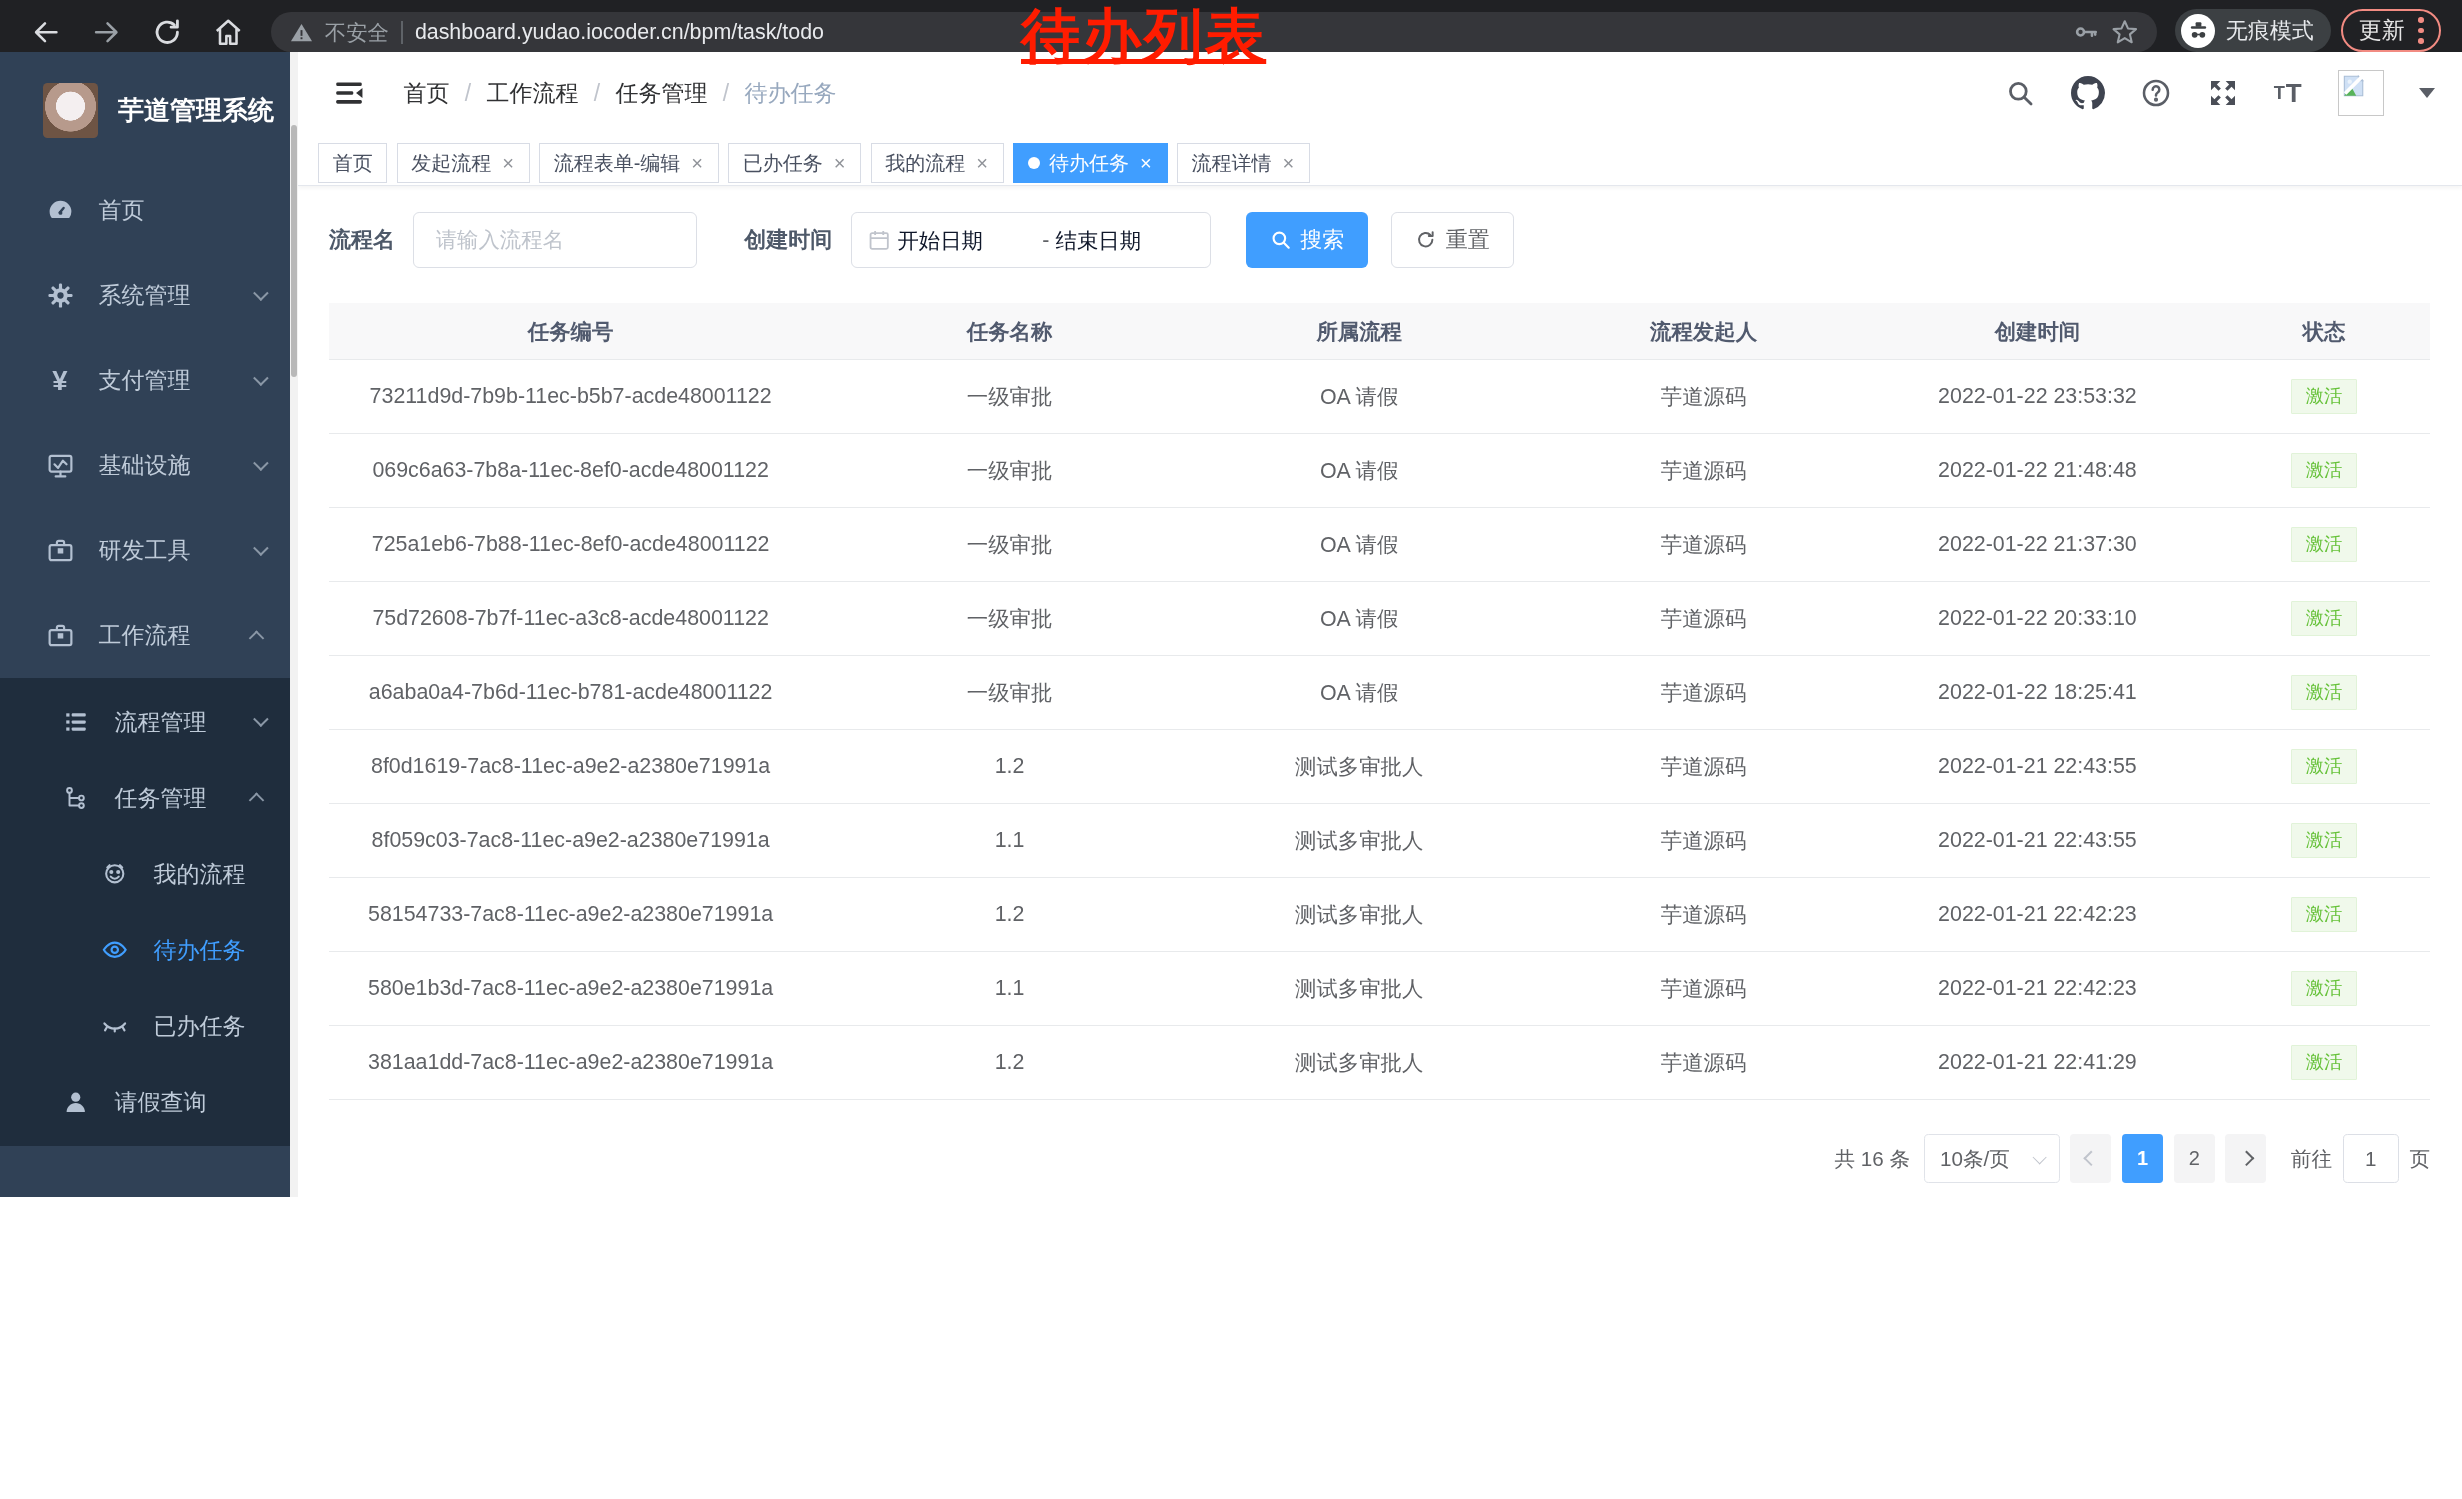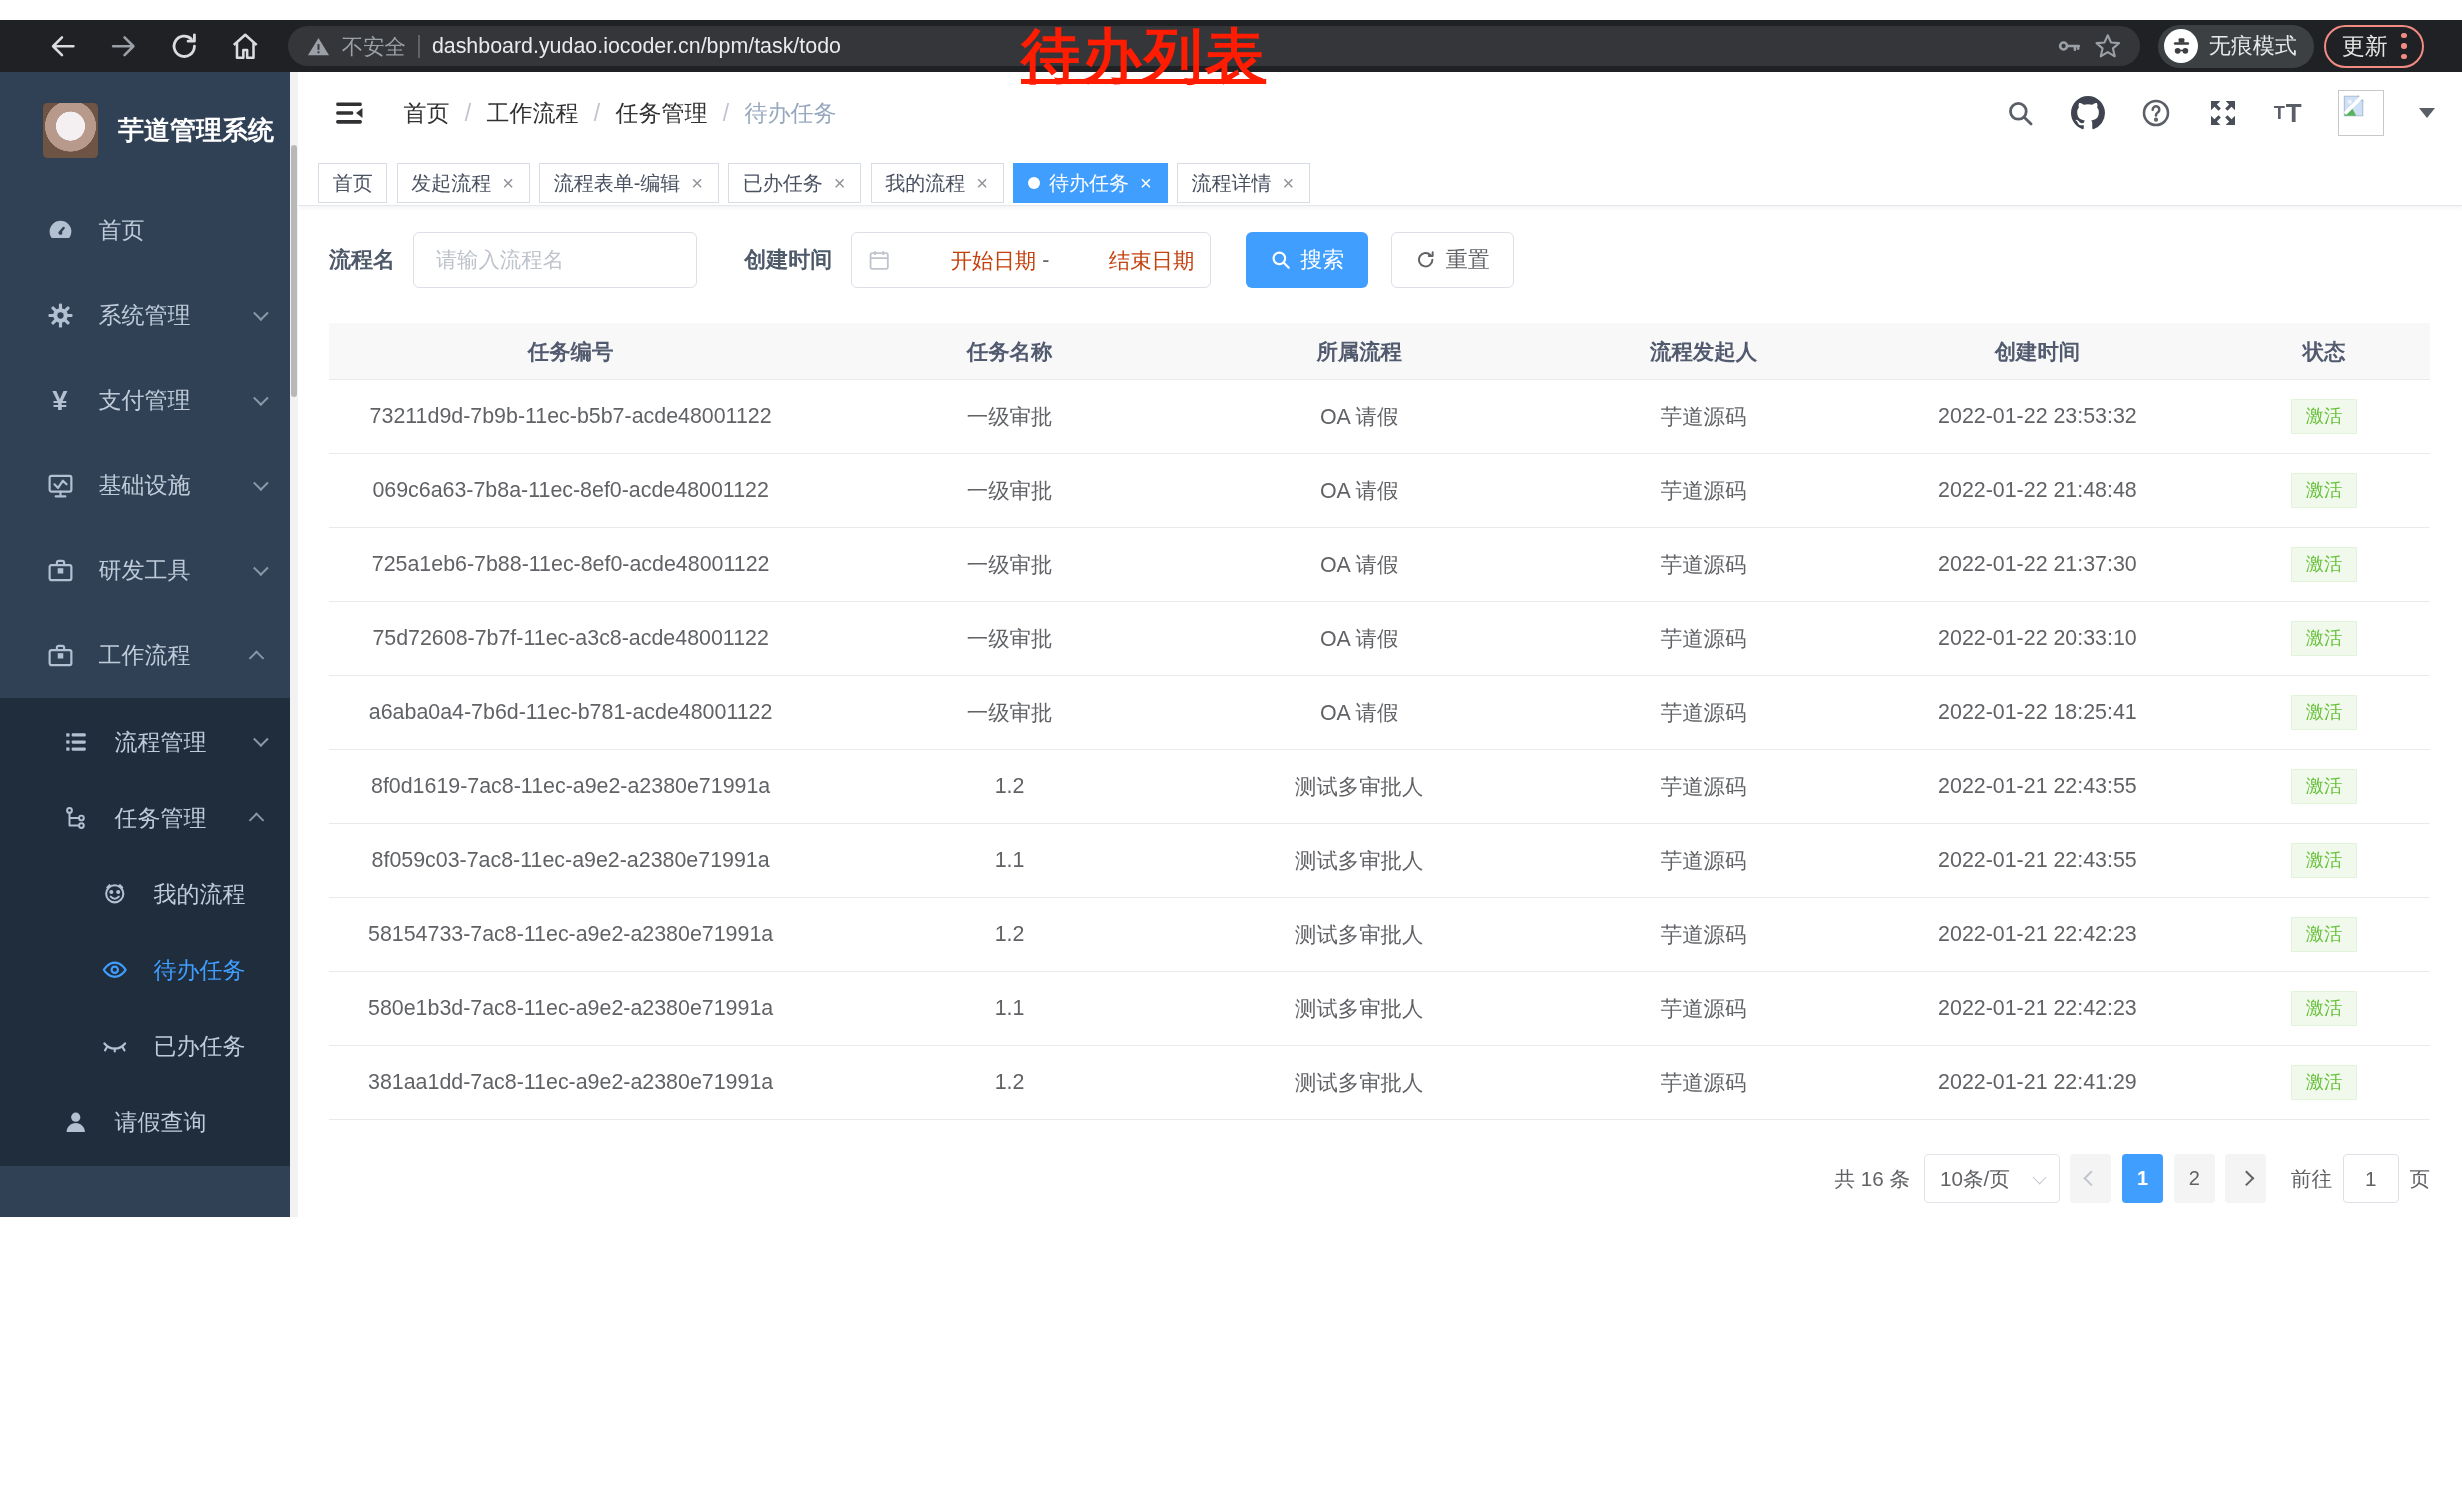--- a/index.html
+++ b/index.html
@@ -1,21 +1,21 @@
 <!DOCTYPE html>
 <html style="font-size:12.2px"><head>
 <meta charset="utf-8">
 <style>
   * { margin:0; padding:0; box-sizing:border-box; }
   html,body { width:2462px; height:1500px; overflow:hidden; background:#fff;
     font-family:"Liberation Sans","DejaVu Sans",sans-serif; }
   .stage { position:relative; width:2462px; height:1500px; }
 
   
-  .chrome { height:52px; background:#202124; display:flex; align-items:center; padding:0 38px; gap:10.7px;margin-top:20px; }
+  .chrome { height:52px; background:#202124; display:flex; align-items:flex-end; padding:0 21px; gap:10.7px; }
   .chrome .navico { width:50px; height:40px; display:flex; align-items:center; justify-content:center; cursor:pointer; }
   .omnibox { flex:1; height:40px; background:#35363a; border-radius:20px; display:flex; align-items:center; padding:0 18.3px; gap:12.2px; margin:0 7.6px; }
   .omni-sec { color:#9aa0a6; font-size:21.4px; display:flex; align-items:center; gap:9.2px; }
   .omni-div { width:1.5px; height:23px; background:#5f6368; }
   .omni-url { color:#e8eaed; font-size:21.4px; flex:1; }
   .incog { height:43px; background:#3c4043; border-radius:21.4px; display:flex; align-items:center; gap:10.7px; padding:0 17px 0 6.1px; }
   .incog-badge { width:34px; height:34px; border-radius:50%; background:#fff; display:flex; align-items:center; justify-content:center; }
   .incog-label { color:#e8eaed; font-size:22px; }
   .update-pill { height:43px; border:2.3px solid #f28b82; border-radius:23px; display:flex; align-items:center; gap:13.7px; padding:0 15.3px; cursor:pointer; }
   .update-label { color:#e5e5e5; font-size:23px; }
@@ -66,21 +66,21 @@
   .tab.on .x { color:#fff; }
 
   
   .page { padding:26px 32px 0 31px; }
   .filters { display:flex; align-items:center; font-size:22px; color:#4e5969; }
   .f-label { font-weight:600; margin-right:18.3px; }
   .inp { width:284px; height:56px; border:1.5px solid #dcdfe6; border-radius:6.1px; font-size:21.4px; padding:0 21.4px; color:#606266; outline:none; }
   .inp::placeholder { color:#bfc4cc; }
   .time-label { margin-left:47px; }
   .daterange { width:360px; height:56px; border:1.5px solid #dcdfe6; border-radius:6.1px; display:flex; align-items:center; padding:0 15.3px; gap:6.1px; }
-  .ph { color:#c2410c; font-size:21.4px; flex:1; text-align:right; }
+  .ph { color:#0f172a; font-size:21.4px; flex:1; text-align:left; }
   .dr-sep { color:#606266; font-size:21.4px; }
   .btn { height:56px; border-radius:6.1px; display:inline-flex; align-items:center; gap:9.2px; font-size:22px; padding:0 23px; cursor:pointer; border:1.5px solid transparent; }
   .btn.primary { background:#409eff; color:#fff; margin-left:35px; }
   .btn.plain { background:#fff; border-color:#dcdfe6; color:#606266; margin-left:23px; }
 
   
   .table { margin-top:35px; width:100%; font-size:21.4px; }
   .gridrow { display:grid; grid-template-columns:23% 14.5% 14.5% 14% 13.5% 9.5% 11%;gap:45px; }
   .thead { background:#f8f8f9; border-bottom:1.5px solid #e8eaec; }
   .th { height:56px; display:flex; align-items:center; justify-content:center; color:#515a6e; font-weight:600; }

